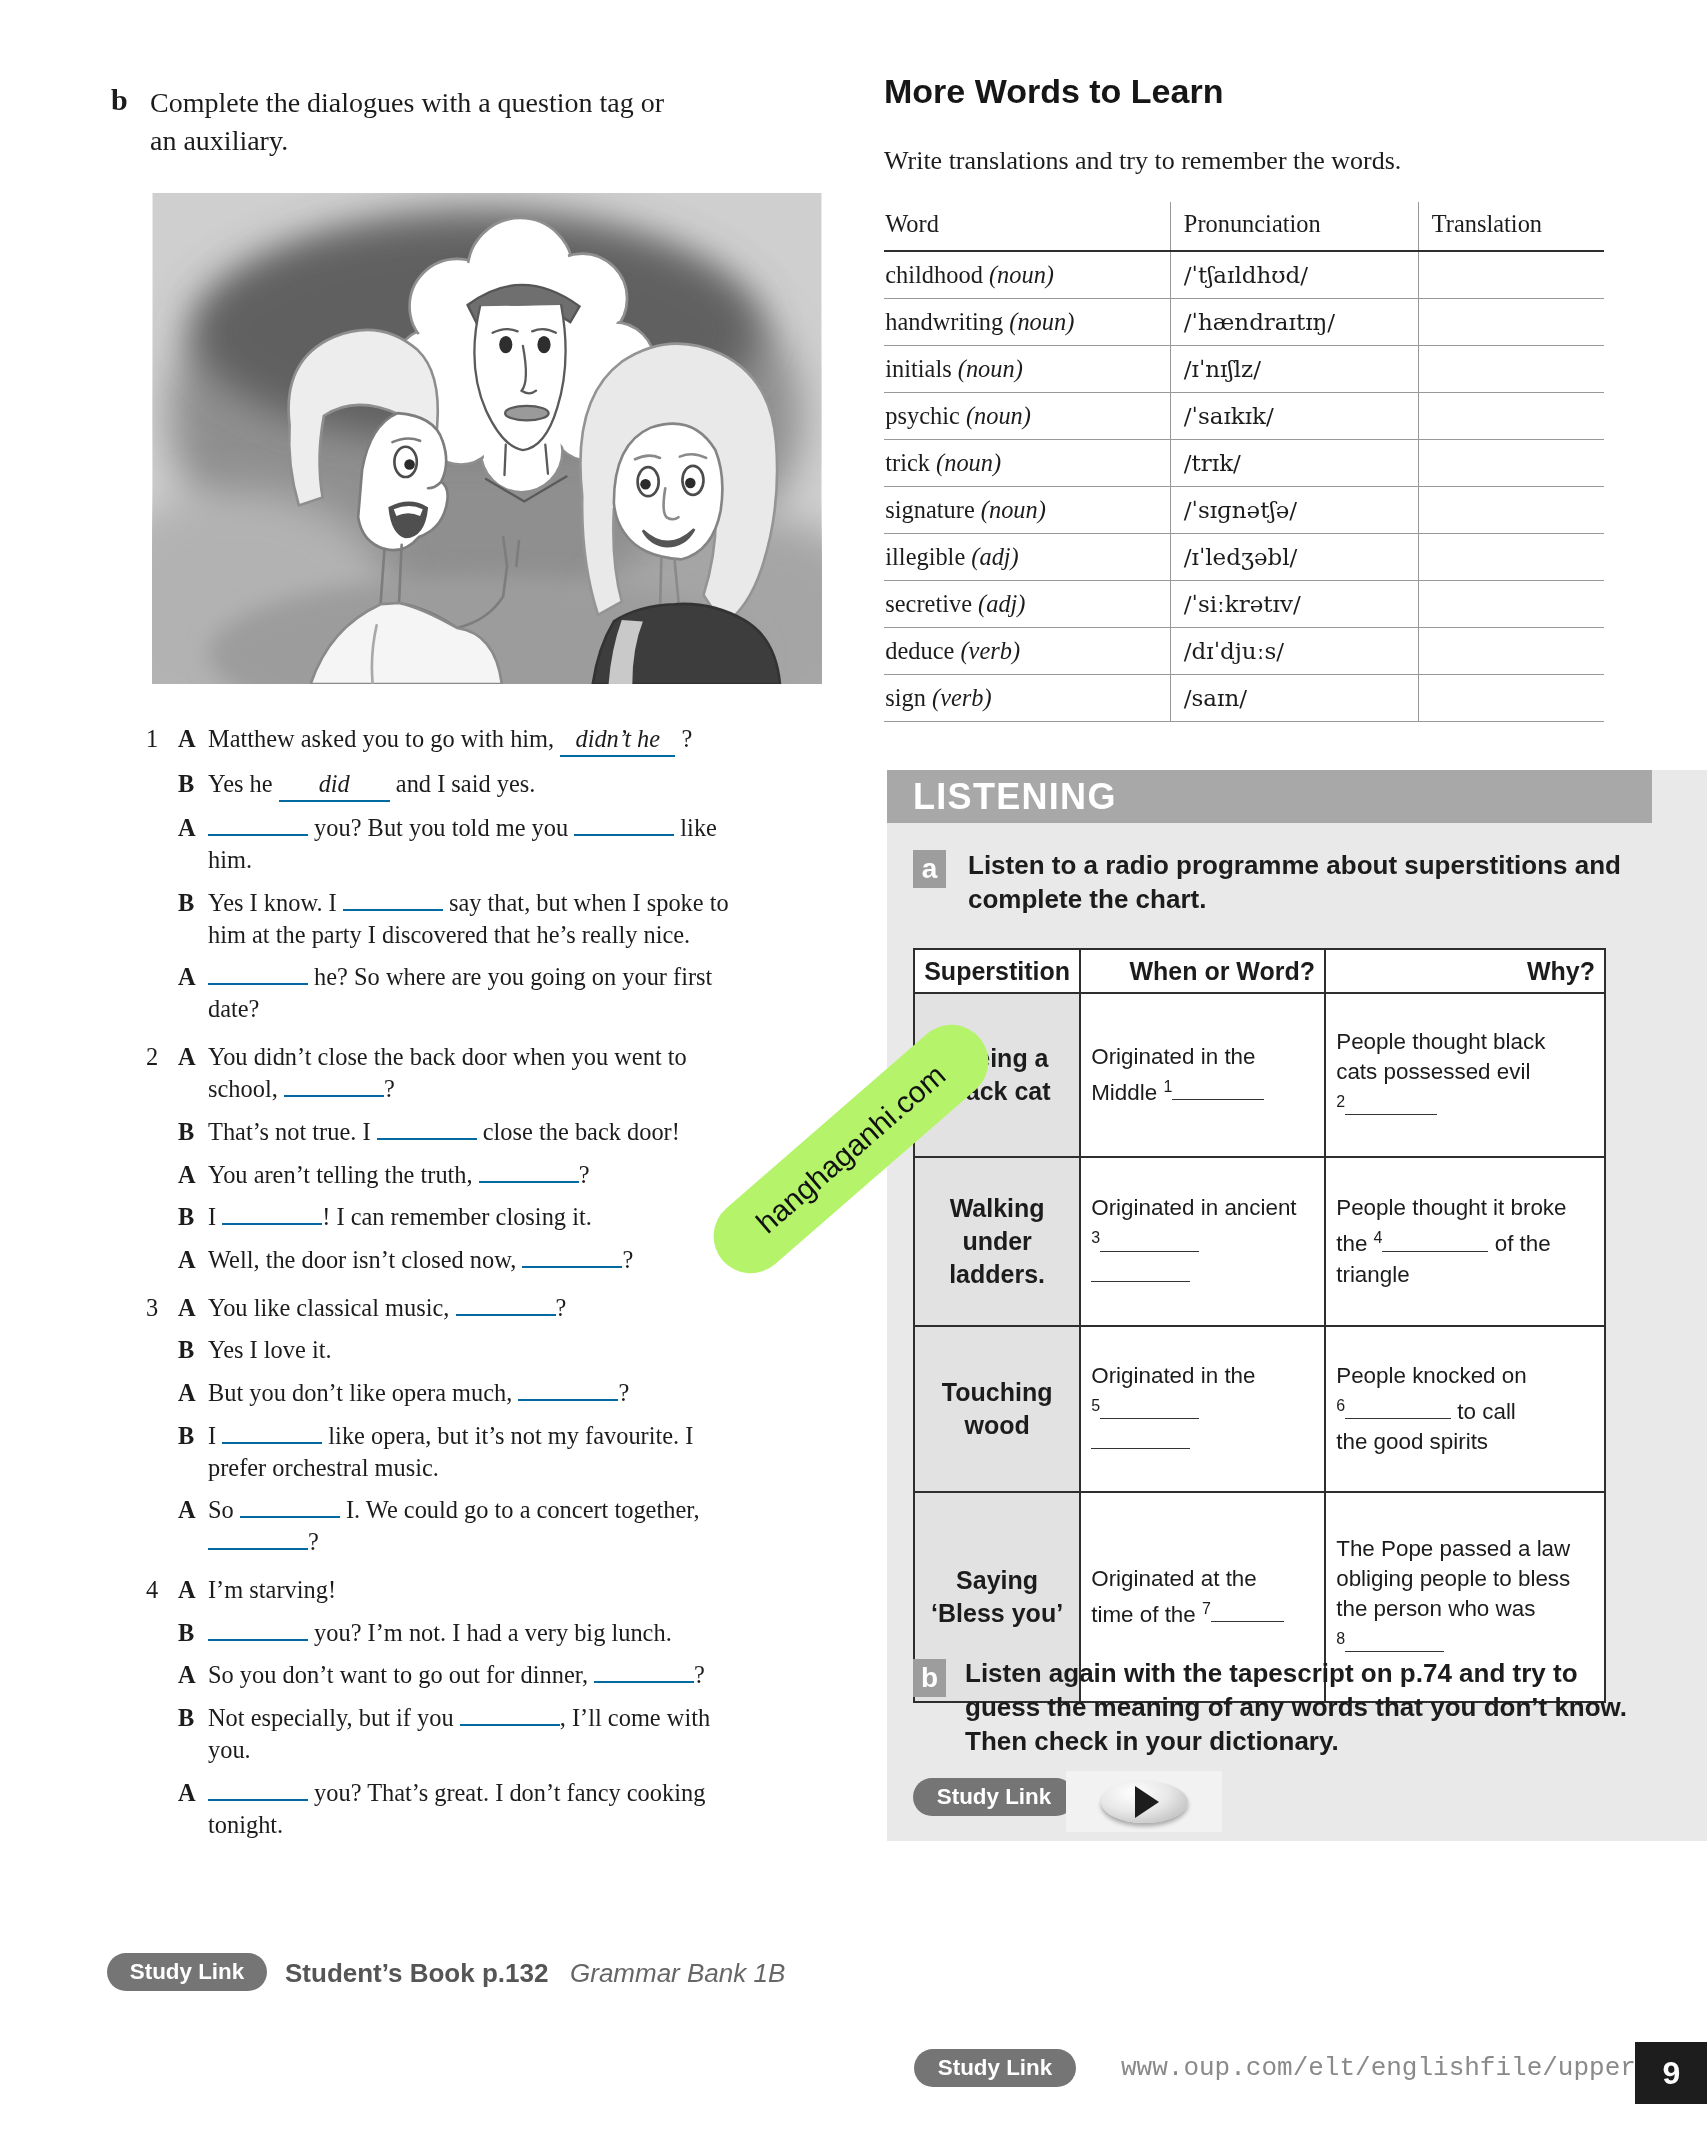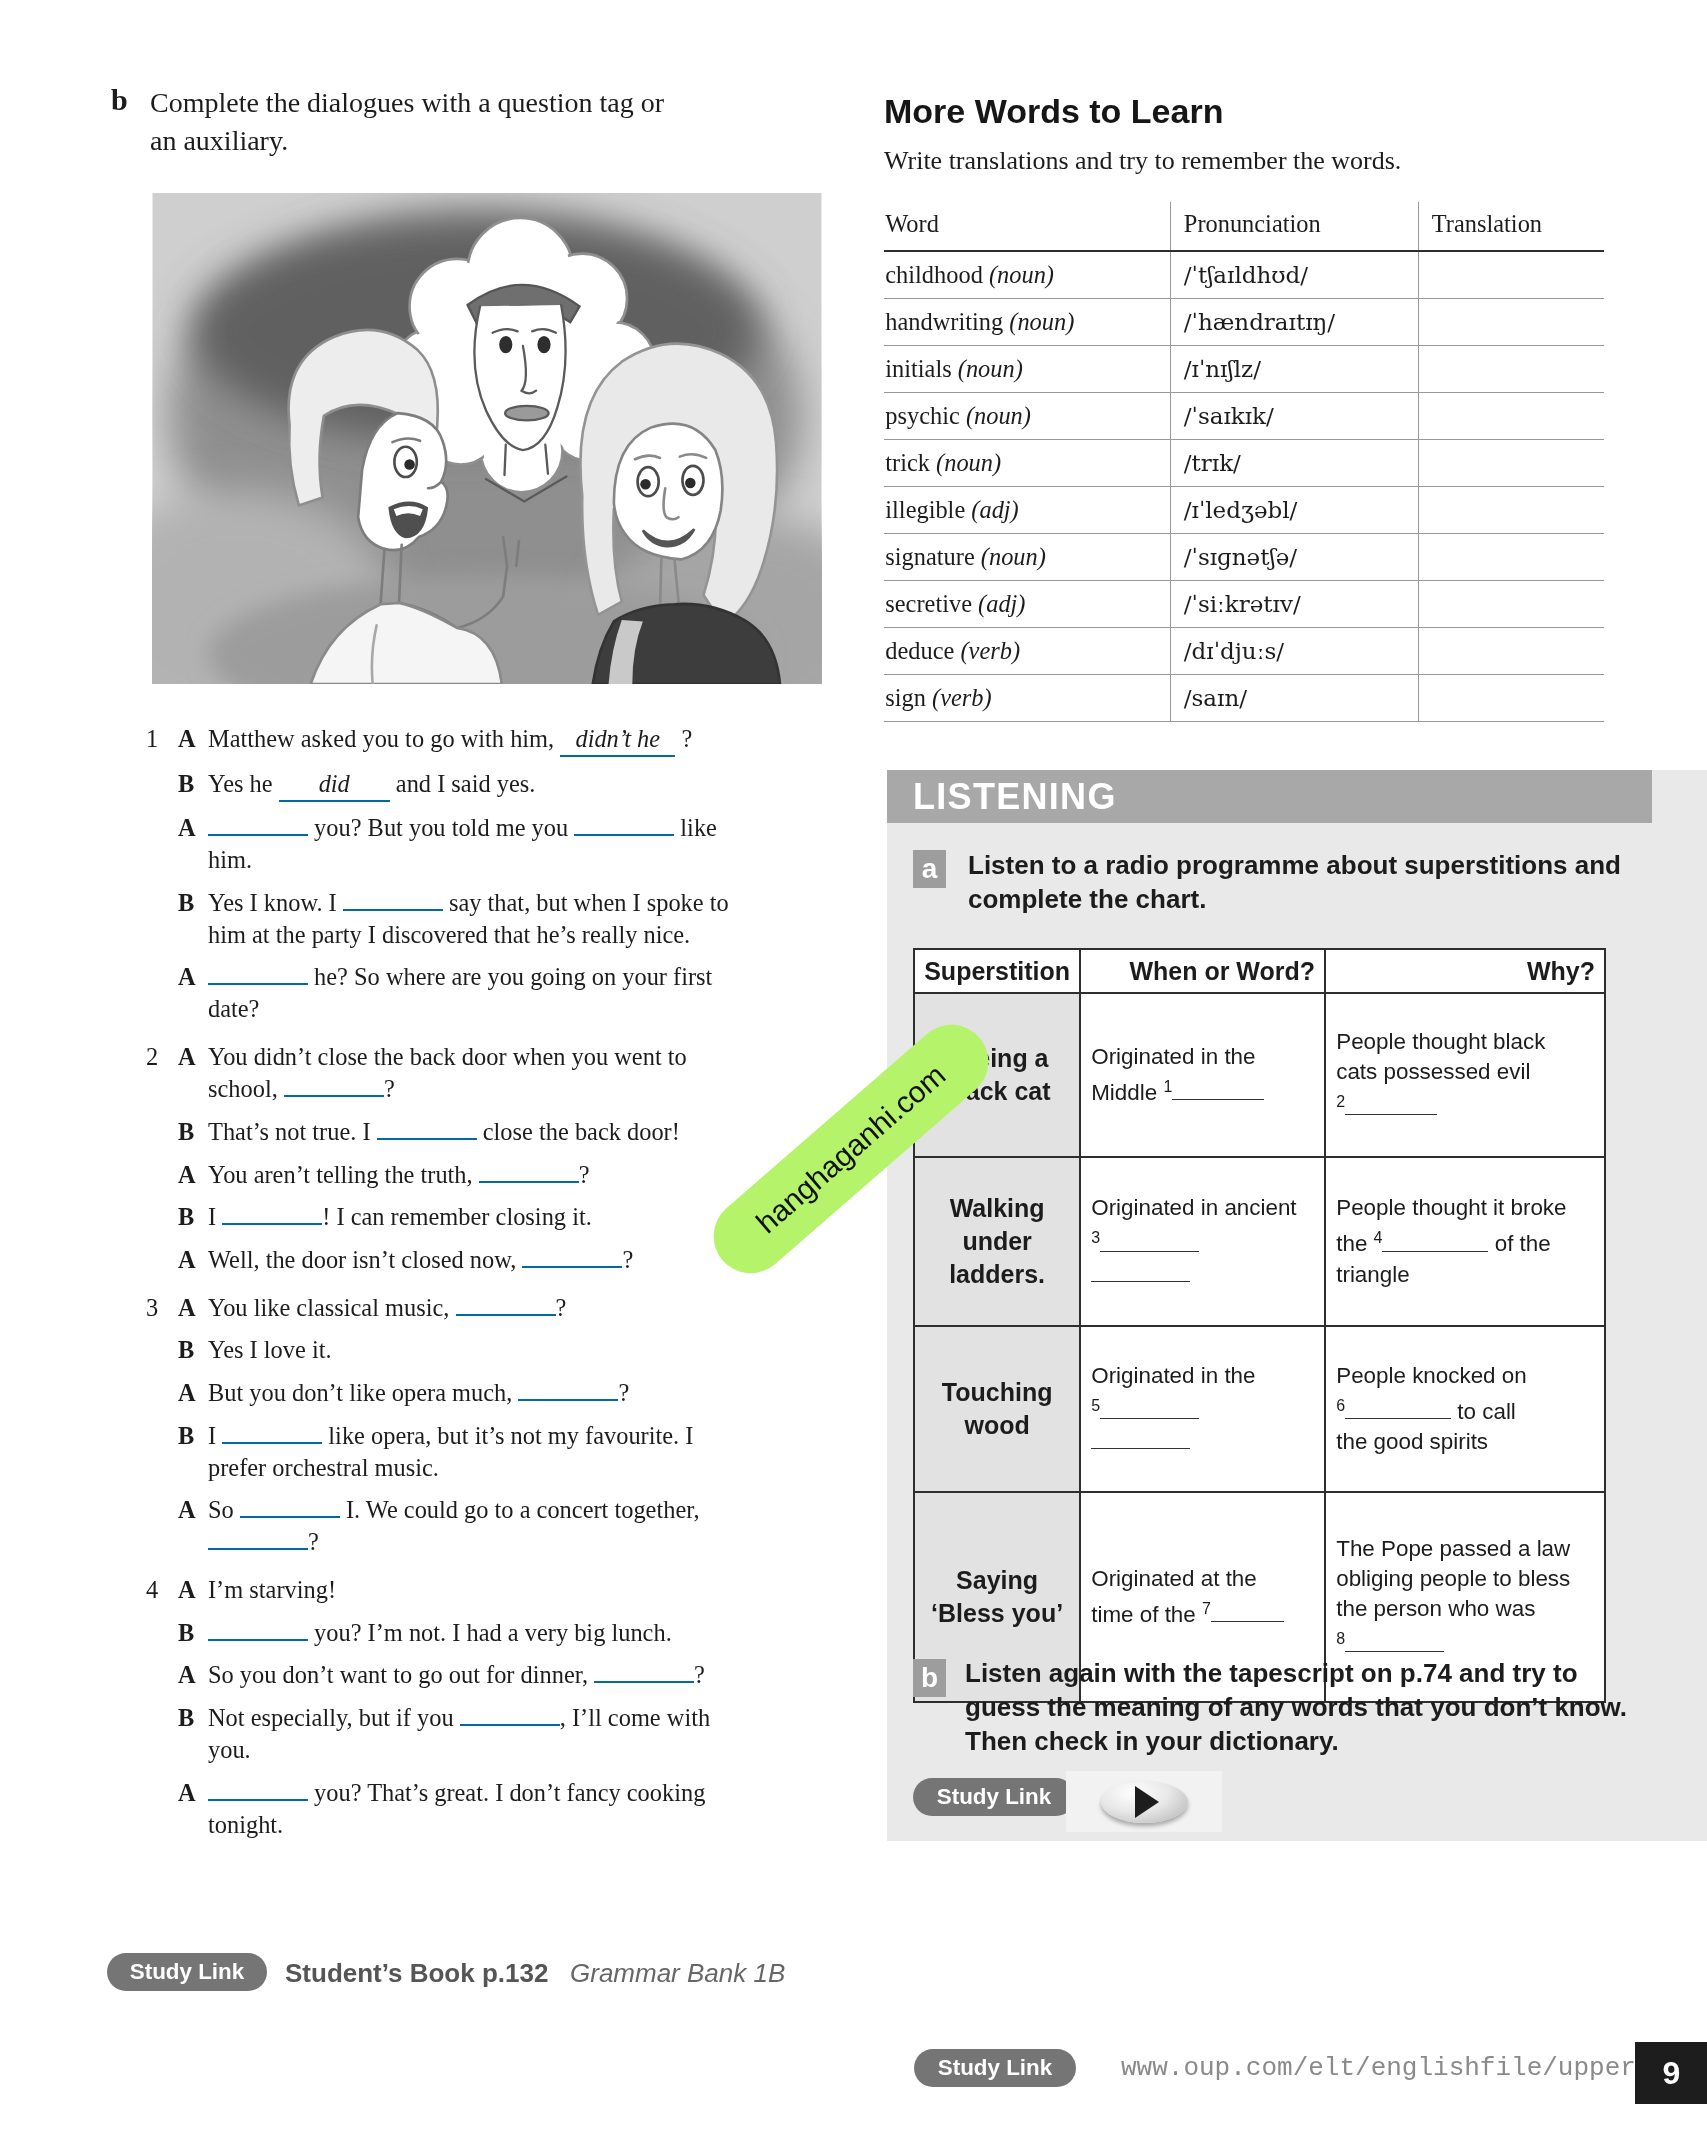--- a/index.html
+++ b/index.html
@@ -23,21 +23,21 @@
   .ans{font-style:italic;text-align:center;}
 
   .pill{background:#757575;color:#fff;font-family:"Liberation Sans",sans-serif;
         font-weight:bold;font-size:22.4px;border-radius:20px;display:flex;
         align-items:center;justify-content:center;}
   #left-sl-pill{left:107px;top:1953px;width:160px;height:38px;}
   #left-sl-bold{left:285px;top:1958px;font-size:26px;font-weight:bold;color:#555;}
   #left-sl-italic{left:570px;top:1958px;font-size:26px;font-style:italic;color:#666;}
 
   
-  #words-title{left:884px;top:92px;font-size:34px;font-weight:bold;color:#161616;}
+  #words-title{left:884px;top:72px;font-size:34px;font-weight:bold;color:#161616;}
   #words-instr{left:884px;top:146px;font-size:26px;}
 
   #word-table{position:absolute;left:884px;top:202px;width:720px;border-collapse:collapse;font-size:24.4px;}
   #word-table th{font-weight:normal;text-align:left;height:44px;border-bottom:2px solid #2e2e2e;padding:0 0 4px 1.3px;}
   #word-table td{height:46px;border-bottom:1.3px solid #999;padding:0 0 0 1.3px;}
   #word-table .c2{border-left:1.3px solid #999;padding-left:13px;}
   #word-table .c3{border-left:1.3px solid #999;padding-left:13px;}
   #word-table .pron{font-family:"DejaVu Serif",serif;font-size:23px;}
   #word-table .pos{font-style:italic;}
 
@@ -379,27 +379,27 @@
           <td class="c1">psychic <span class="pos">(noun)</span></td>
           <td class="c2 pron">/ˈsaɪkɪk/</td>
           <td class="c3"></td>
         </tr>
         <tr>
           <td class="c1">trick <span class="pos">(noun)</span></td>
           <td class="c2 pron">/trɪk/</td>
           <td class="c3"></td>
         </tr>
         <tr>
+          <td class="c1">signature <span class="pos">(noun)</span></td>
+          <td class="c2 pron">/ˈsɪɡnətʃə/</td>
+          <td class="c3"></td>
+        </tr>
+        <tr>
           <td class="c1">illegible <span class="pos">(adj)</span></td>
           <td class="c2 pron">/ɪˈledʒəbl/</td>
-          <td class="c3"></td>
-        </tr>
-        <tr>
-          <td class="c1">signature <span class="pos">(noun)</span></td>
-          <td class="c2 pron">/ˈsɪɡnətʃə/</td>
           <td class="c3"></td>
         </tr>
         <tr>
           <td class="c1">secretive <span class="pos">(adj)</span></td>
           <td class="c2 pron">/ˈsiːkrətɪv/</td>
           <td class="c3"></td>
         </tr>
         <tr>
           <td class="c1">deduce <span class="pos">(verb)</span></td>
           <td class="c2 pron">/dɪˈdjuːs/</td>

